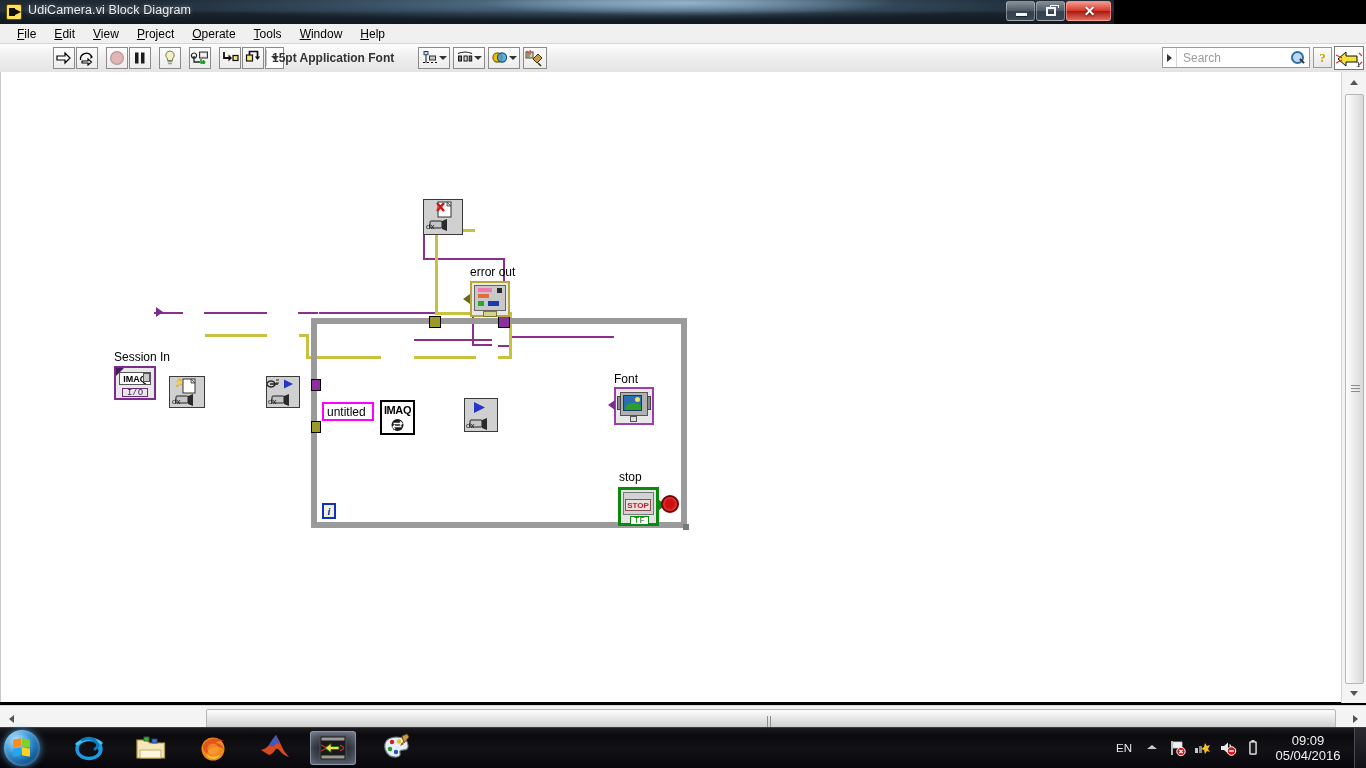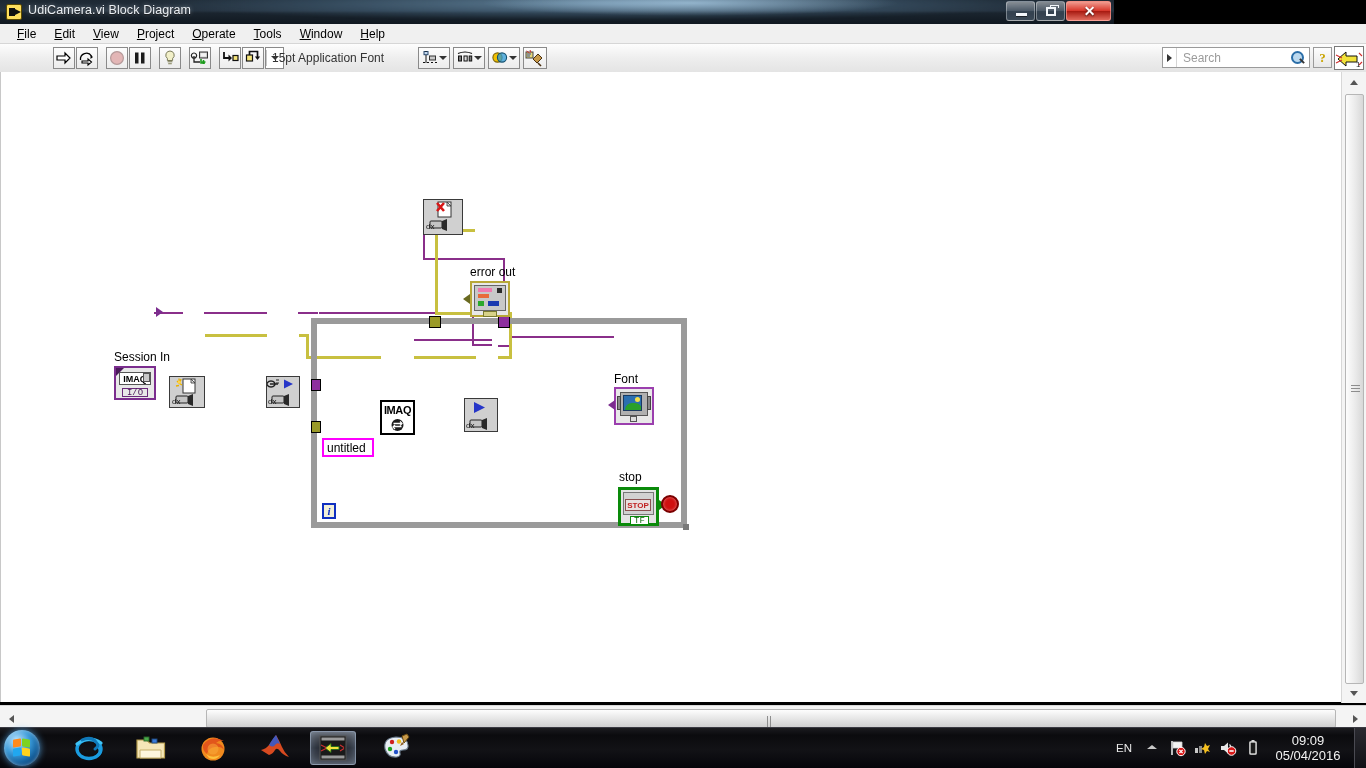--- a/index.html
+++ b/index.html
@@ -73,21 +73,21 @@
     font-size:12px;color:#000;padding:1px 9px;cursor:default;white-space:nowrap;
   }
   .menu-item u{text-decoration:underline;}
 
   
   .toolbar{
     position:absolute;left:0;top:44px;width:1366px;height:28px;
     background:linear-gradient(to bottom,#fdfdfd,#eeeeee 50%,#e4e4e4);
     border-bottom:1px solid #b9b9b9;
   }
-  .tgroup{position:absolute;top:2px;height:24px;display:flex;align-items:center;}
+  .tgroup{position:absolute;top:2px;height:24px;display:flex;align-items:center;font-weight:bold;}
   .tbtn{
     width:22px;height:22px;margin-right:1px;box-sizing:border-box;
     border:1px solid #8a8a8a;background:linear-gradient(to bottom,#fdfdfd,#ececec);
     position:relative;
   }
   .tbtn.flat{border:1px solid transparent;background:transparent;}
   .tsep{width:7px;}
   .fontbox{
     height:22px;border:1px solid #8a8a8a;background:#fff;display:flex;align-items:center;
     box-sizing:border-box;
@@ -496,21 +496,21 @@
       <svg width="32" height="30" viewBox="0 0 32 30">
         <path d="M4 4 a4 3 0 1 0 .01 0 M3 7 h8" fill="none" stroke="#222" stroke-width="1.3"></path>
         <path d="M9 3 h3 M9 6 h3" stroke="#222" stroke-width="1.2"></path>
         <path d="M17 2.5 l9 4.5 l-9 4.5 z" fill="#2636c8"></path>
         <rect x="5" y="19" width="12" height="7" rx="1" fill="#c4c4c4" stroke="#222" stroke-width="1"></rect>
         <path d="M17 19 l5 -2 v12 l-5 -2 z" fill="#2a2a2a"></path>
         <text x="1" y="27" font-family="Liberation Sans, sans-serif" font-size="8" fill="#111">dx</text>
       </svg>
     </div>
 
-    <div class="str-ctl" style="left:321px;top:330px;width:52px;height:19px;margin-top:36px;">untitled</div>
+    <div class="str-ctl" style="left:321px;top:330px;width:52px;height:19px;">untitled</div>
 
     <div class="imaq-node" style="left:379px;top:328px;width:35px;height:35px;">
       <div style="position:absolute;left:0;top:2px;width:31px;text-align:center;font:bold 11px 'Liberation Sans',sans-serif;color:#000;letter-spacing:-.4px;">IMAQ</div>
       <svg width="31" height="16" viewBox="0 0 31 16" style="position:absolute;left:0;top:15px;">
         <circle cx="15.5" cy="8" r="6" fill="#1b1b1b"></circle>
         <path d="M11.5 6.5 h8 M11.5 9.5 h8" stroke="#fff" stroke-width="1.4"></path>
         <path d="M18 4.5 l2 2 l-2 2 M13 8 l-2 2 l2 2" stroke="#fff" stroke-width="1.2" fill="none"></path>
       </svg>
     </div>
 

